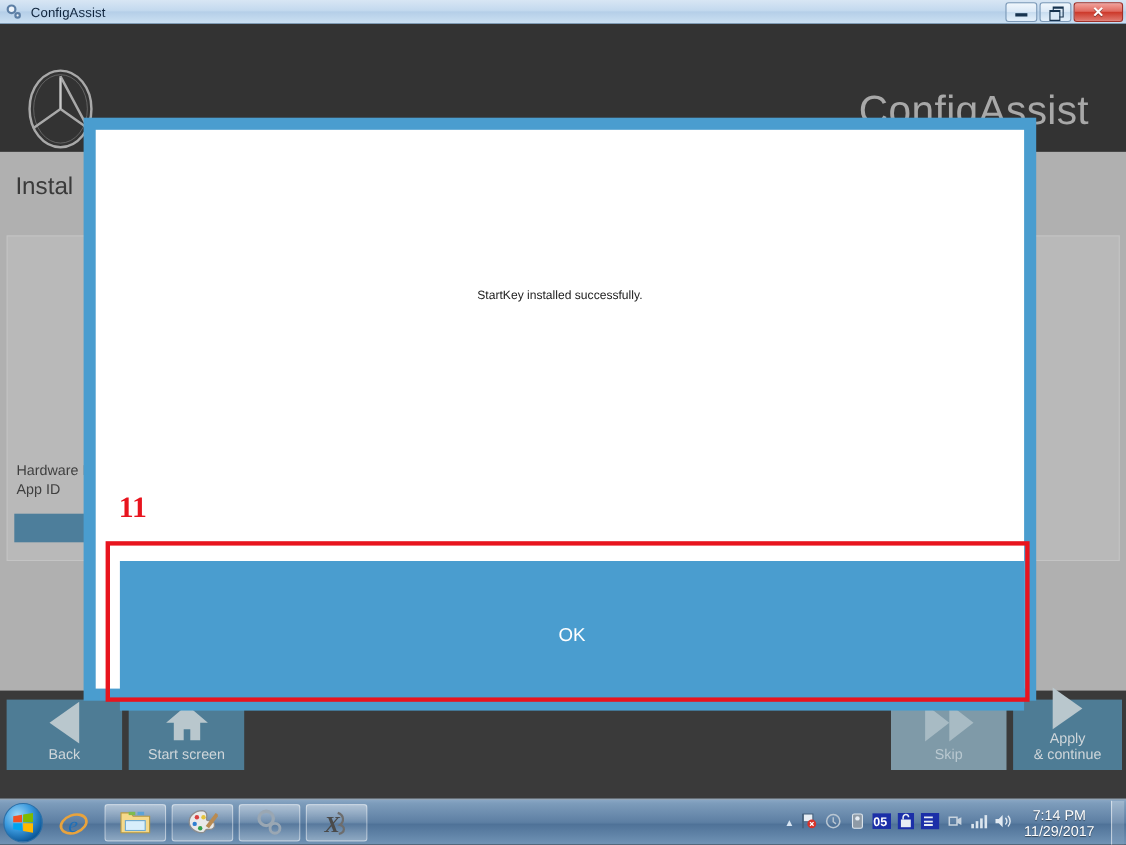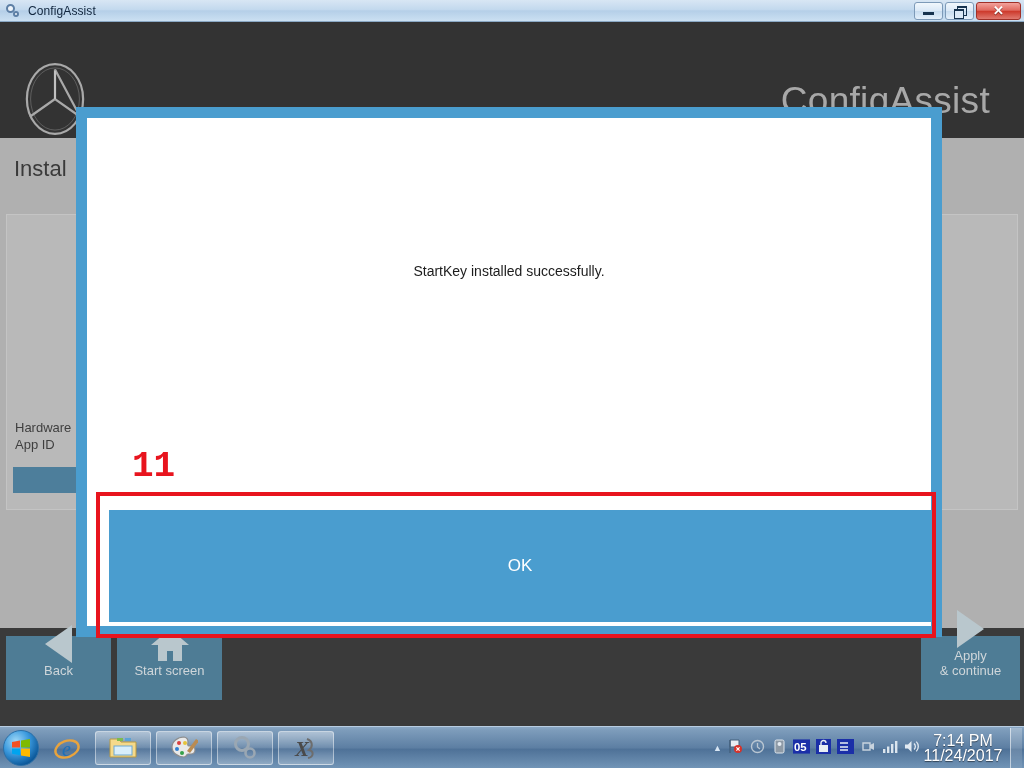--- a/index.html
+++ b/index.html
@@ -101,21 +101,21 @@
   }
 
   
   .toolbar {
     position: absolute; left: 0; top: 628px; width: 1024px; height: 98px;
     background: #3a3a3a;
   }
   .tb-item {
     position: absolute; top: 8px; height: 64px;
     display: flex; flex-direction: column; align-items: center; justify-content: flex-end;
-    padding-bottom: 22px;
+    padding-bottom: 7px;
   }
   .tb-item .lbl {
     font-size: 13px; color: #cfd6da; text-align: center; line-height: 15px;
   }
   .nav-btn { width: 105px; background: #4e7c95; }
   .nav-btn.disabled { background: #7f9aa8; }
   .nav-btn.disabled .lbl { color: #b9c8d0; }
   .nav-btn .glyph { flex: 1; display:flex; align-items:center; justify-content:center; }
 
   .tri-left {
@@ -134,33 +134,33 @@
   .home-icon { width: 42px; height: 36px; position: relative; }
 
   
   .dialog {
     position: absolute; left: 76px; top: 107px; width: 866px; height: 530px;
     background: #4a9dcf; padding: 11px;
   }
   .dialog-inner { width: 100%; height: 100%; background: #ffffff; position: relative; }
   .dialog-msg {
     position: absolute; left: 0; right: 0; top: 145px;
-    text-align: center; font-size: 14px; color: #1c1c1c;
+    text-align: center; font-size: 11px; color: #1c1c1c;
   }
   .ok-button {
-    position: absolute; left: 22px; top: 392px; width: 822px; height: 112px;
+    position: absolute; left: 22px; top: 392px; width: 822px; height: 136px;
     background: #4a9dcf; display: flex; align-items: center; justify-content: center;
     color: #ffffff; font-size: 17px;
   }
 
   
   .annot-num {
-    position: absolute; left: 132px; top: 446px;
-    font-size: 36px; font-weight: bold; color: #e8141e;
-    font-family: Liberation Mono, monospace;
+    position: absolute; left: 108px; top: 446px;
+    font-size: 27px; font-weight: bold; color: #e8141e;
+    font-family: Liberation Serif, serif;
   }
   .annot-box {
     position: absolute; left: 96px; top: 492px; width: 840px; height: 146px;
     border: 4px solid #e8141e;
   }
 
   
   .taskbar {
     position: absolute; left: 0; top: 726px; width: 1024px; height: 42px;
     background: linear-gradient(to bottom, #8aa7c4 0%, #7d9cbb 8%, #5d7fa3 50%, #4f7298 55%, #7194b6 100%);
@@ -181,21 +181,21 @@
   }
   .tb-app.nobox { border: none; background: none; width: 46px; }
   .tray {
     margin-left: auto; display: flex; align-items: center; height: 42px;
     padding-right: 2px; gap: 5px;
   }
   .tray-arrow { color: #d8e6f4; font-size: 9px; }
   .tray-ico { width: 17px; height: 17px; display:flex; justify-content:center; }
   .clock {
     display: flex; flex-direction: column; align-items: center; justify-content: flex-end;
-    color: #ffffff; font-size: 16px; line-height: 15px; width: 76px;
+    color: #ffffff; font-size: 13px; line-height: 15px; width: 76px;
     text-shadow: 0 1px 1px rgba(0,0,0,.5);
   }
   .show-desktop {
     width: 12px; height: 40px; margin-left: 4px;
     border-left: 1px solid rgba(255,255,255,.55);
     background: linear-gradient(to bottom, rgba(255,255,255,.25), rgba(255,255,255,.06));
   }
 </style>
 </head>
 <body>
@@ -256,20 +256,29 @@
       <div class="lbl">Start screen</div>
     </div>
 
     <div class="tb-item nav-btn" style="left:6px;">
       <div class="glyph">
           <div class="tri-left"></div>
         </div>
       <div class="lbl">Back</div>
     </div>
 
+    <div class="tb-item nav-btn disabled" style="left:810px;">
+      <div class="glyph">
+        <div class="dbl-right">
+          <div class="t"></div>
+            <div class="t"></div>
+        </div>
+      </div>
+      <div class="lbl">Skip</div>
+    </div>
 
     <div class="tb-item nav-btn" style="left:921px; width:99px;">
       <div class="glyph">
           <div class="tri-right"></div>
         </div>
       <div class="lbl" style="white-space:pre-line;">Apply
 &amp; continue</div>
     </div>
   </div>
 
@@ -391,19 +400,19 @@
       </div>
       <div class="tray-ico">
         <svg width="16" height="15" viewBox="0 0 16 15">
           <path d="M1 5.5 h3 l3.5 -3.5 v11 l-3.5 -3.5 h-3 z" fill="#e2eaf2"></path>
           <path d="M10 4.5 a4 4 0 0 1 0 6" stroke="#e2eaf2" stroke-width="1.3" fill="none"></path>
           <path d="M12.3 2.6 a7 7 0 0 1 0 9.8" stroke="#e2eaf2" stroke-width="1.3" fill="none"></path>
         </svg>
       </div>
       <div class="clock">
         <div>7:14 PM</div>
-        <div>11/24/2017</div>
+        <div>11/29/2017</div>
       </div>
       <div class="show-desktop"></div>
     </div>
   </div>
 
 </div>
 
 </body></html>

